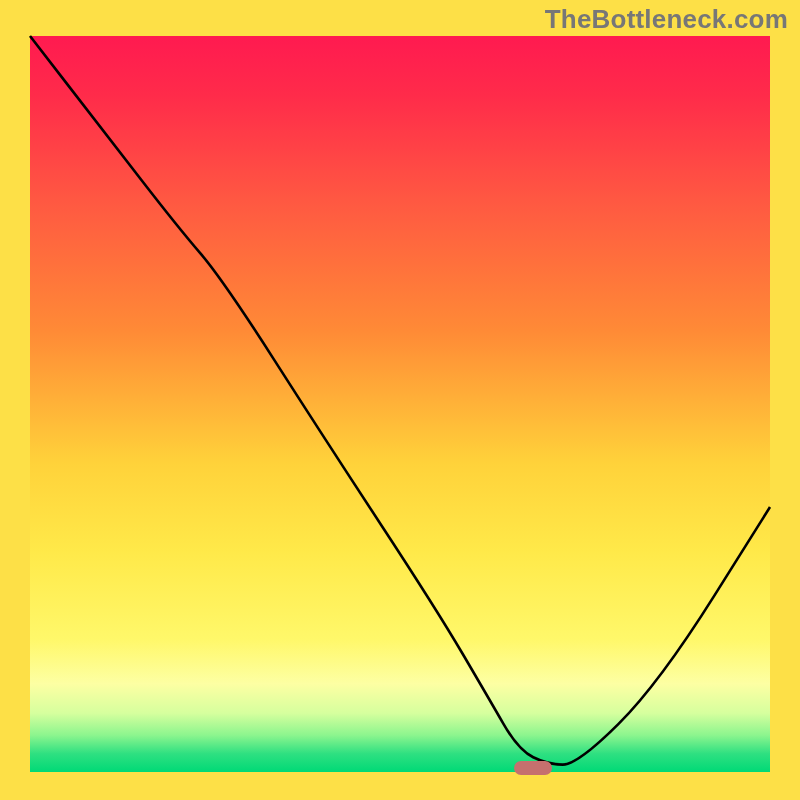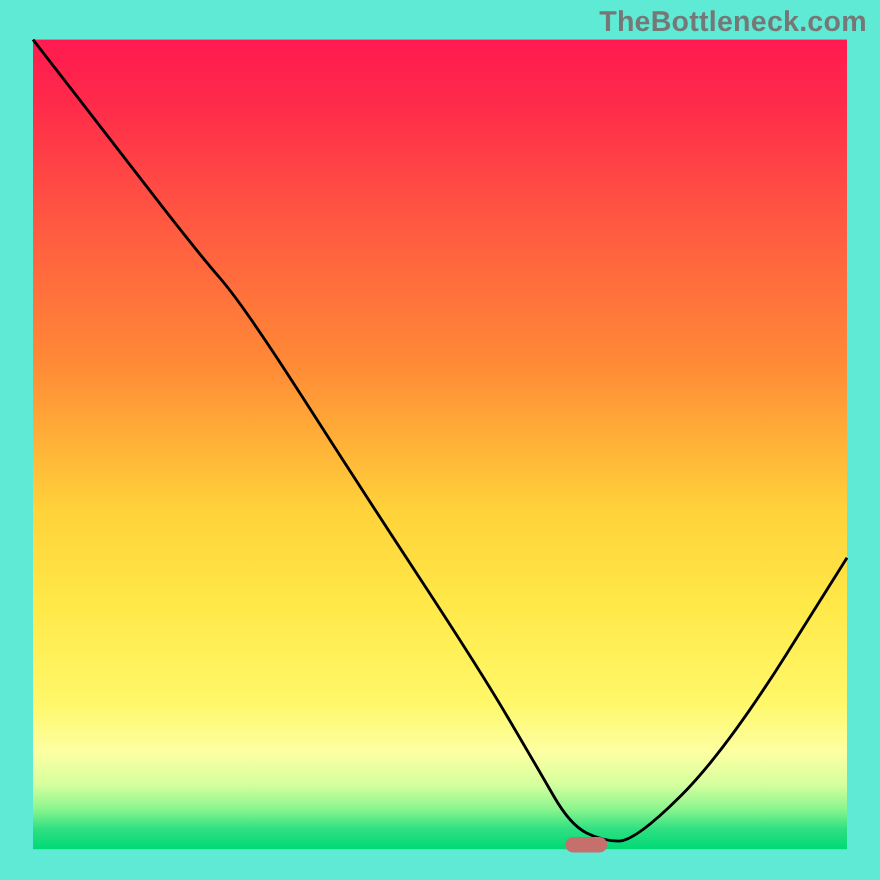--- a/index.html
+++ b/index.html
@@ -8,21 +8,21 @@
     width: 800px;
     height: 800px;
     background: #000;
     overflow: hidden;
     font-family: Arial, Helvetica, sans-serif;
   }
   .outer {
     position: relative;
     width: 800px;
     height: 800px;
-    background: #5eead4;
+    background: #fde047;
   }
   .watermark {
     position: absolute;
     top: 4px;
     right: 12px;
     color: #777;
     font-size: 26px;
     font-weight: 600;
     letter-spacing: 0.2px;
     user-select: none;

